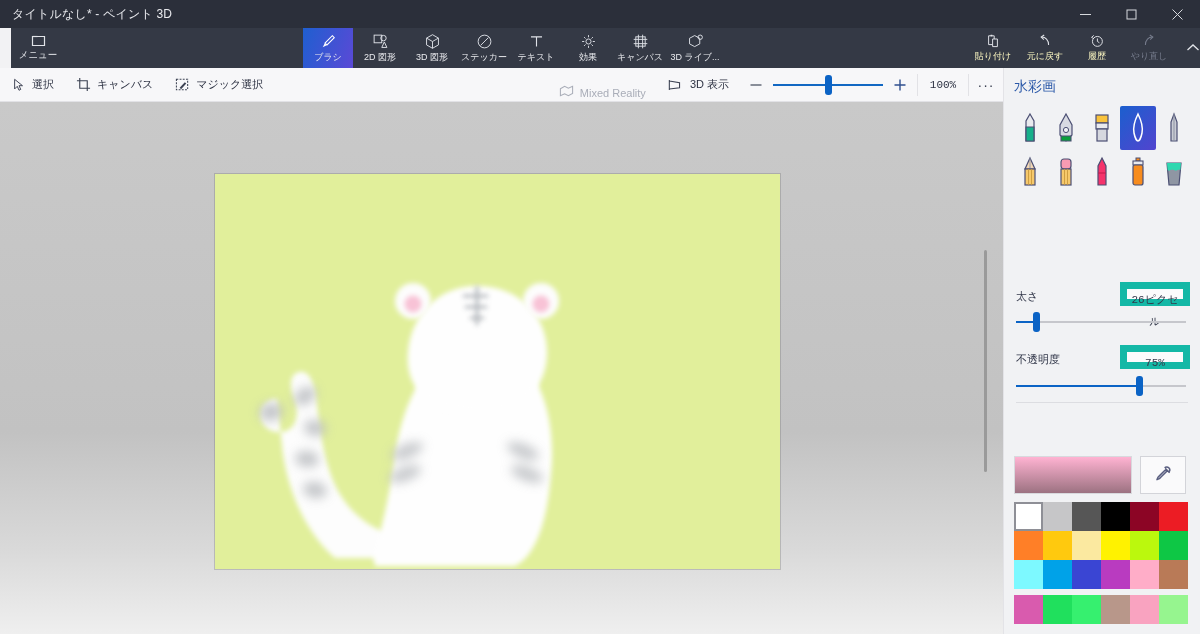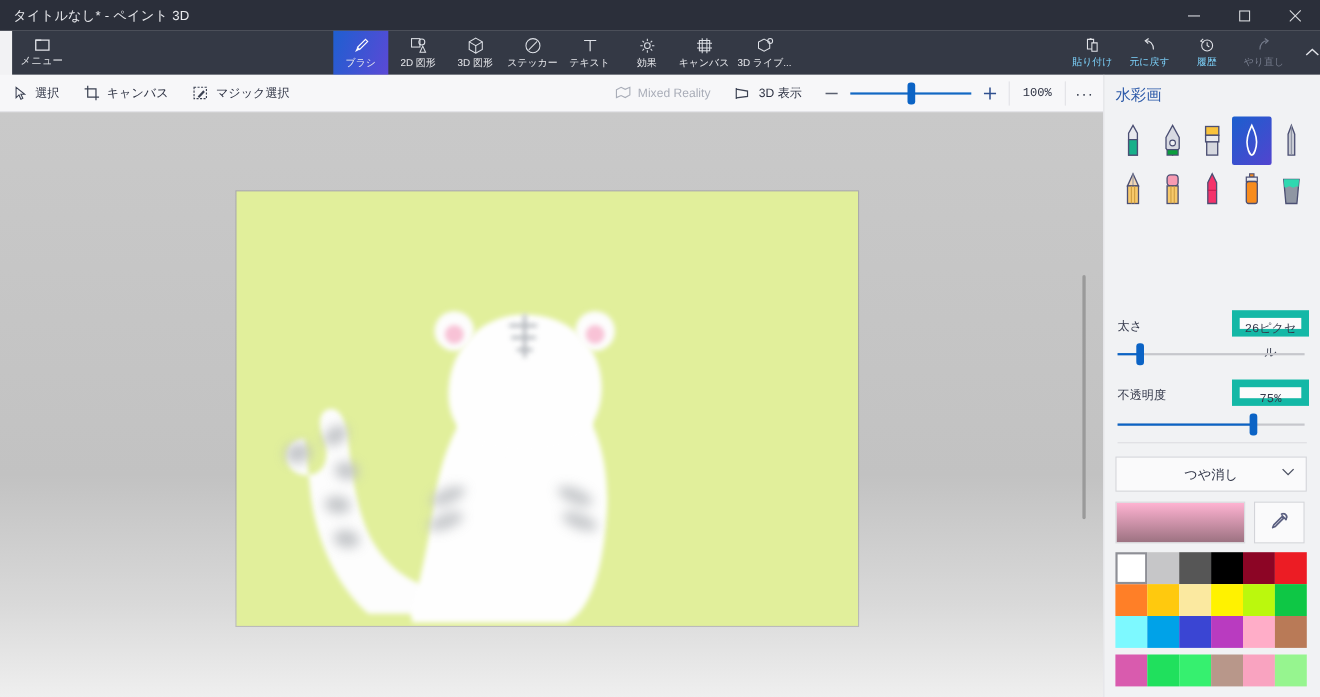--- a/index.html
+++ b/index.html
@@ -48,38 +48,38 @@
   }
   .tab + .tab { margin-left: 2px; text-align: right; }
   .tab.active { background: linear-gradient(110deg, #1f5fd0 0%, #5b49d6 100%); }
   .tab .lbl { font-size: 9px; color: #e9eaee; white-space: nowrap; }
   .tab-wide { width: 56px; }
 
   .ribbon-right { position: absolute; right: 0; top: 0; height: 40px; display: flex; align-items: stretch; }
   .rbtn {
     width: 52px; height: 40px;
     display: flex; flex-direction: column; align-items: center; justify-content: center; gap: 1px;
-    color: #7dd3fc;
+    color: #fef9c3;
   }
   .rbtn .lbl { font-size: 9px; white-space: nowrap; }
   .rbtn.disabled { color: #767c8c; }
   .rbtn.chev { width: 36px; }
 
   
   .subbar {
     position: absolute; left: 0; top: 68px; width: 1003px; height: 34px;
     background: #f7f7f9; border-bottom: 1px solid #e2e2e6;
     display: flex; align-items: center;
   }
   .sb-item {
     display: flex; align-items: center; gap: 6px;
     height: 28px; padding: 0 10px; margin-left: 2px;
     color: #2c3142; font-size: 11px; white-space: nowrap;
   }
-  .sb-item.disabled { color: #a9adb8; }
+  .sb-item.disabled { color: #a9adb8; align-items: flex-end; }
   .sb-spacer { flex: 1; }
   .zoomwrap { display: flex; align-items: center; gap: 0px; height: 34px; }
   .zbtn { width: 34px; height: 30px; display: flex; align-items: center; justify-content: center; color: #3b4152; }
   .ztrack {
     position: relative; width: 110px; height: 30px;
     display: flex; align-items: center;
   }
   .ztrack .line { width: 110px; height: 2px; background: #1268c3; }
   .zthumb {
     position: absolute; left: 52px; top: 5px;
@@ -551,26 +551,20 @@
     <div class="field-label" style="left:12px; top:284px;">不透明度</div>
     <div class="value-box" style="right:10px; top:277px;">75%</div>
     <div class="slider" style="left:12px; top:308px; width:170px;">
       <div class="strack"></div>
       <div class="sfill" style="width:123px;"></div>
       <div class="sthumb" style="left:120px;"></div>
     </div>
 
     <div class="divider" style="top:334px;"></div>
 
-    <div class="dropdown" style="top:347px;">
-      <span>つや消し</span>
-      <svg class="chev" width="12" height="8" viewBox="0 0 12 8">
-        <path d="M1 1.5 L6 6.5 L11 1.5" fill="none" stroke="#4a4f60" stroke-width="1.2"></path>
-      </svg>
-    </div>
 
     <div class="color-current" style="top: 388px; background: linear-gradient(rgb(255, 179, 210) 0%, rgb(156, 114, 129) 100%);"></div>
     <div class="eyedropper" style="left:136px; top:388px;">
       <svg width="18" height="18" viewBox="0 0 18 18">
         <path d="M11.2 2.4 L15.6 6.8 M13.4 4.6 L7 11 L5.4 12.6 L3 13.6 L4 11.2 L5.6 9.6 L12 3.2" fill="none" stroke="#5a5f80" stroke-width="1.5" stroke-linejoin="round"></path>
         <path d="M10.6 1.8 C11.8 0.6 13.6 0.6 14.8 1.8 C16 3 16 4.8 14.8 6" fill="none" stroke="#5a5f80" stroke-width="1.5"></path>
       </svg>
     </div>
 
     <div class="palette" style="top:434px;">

